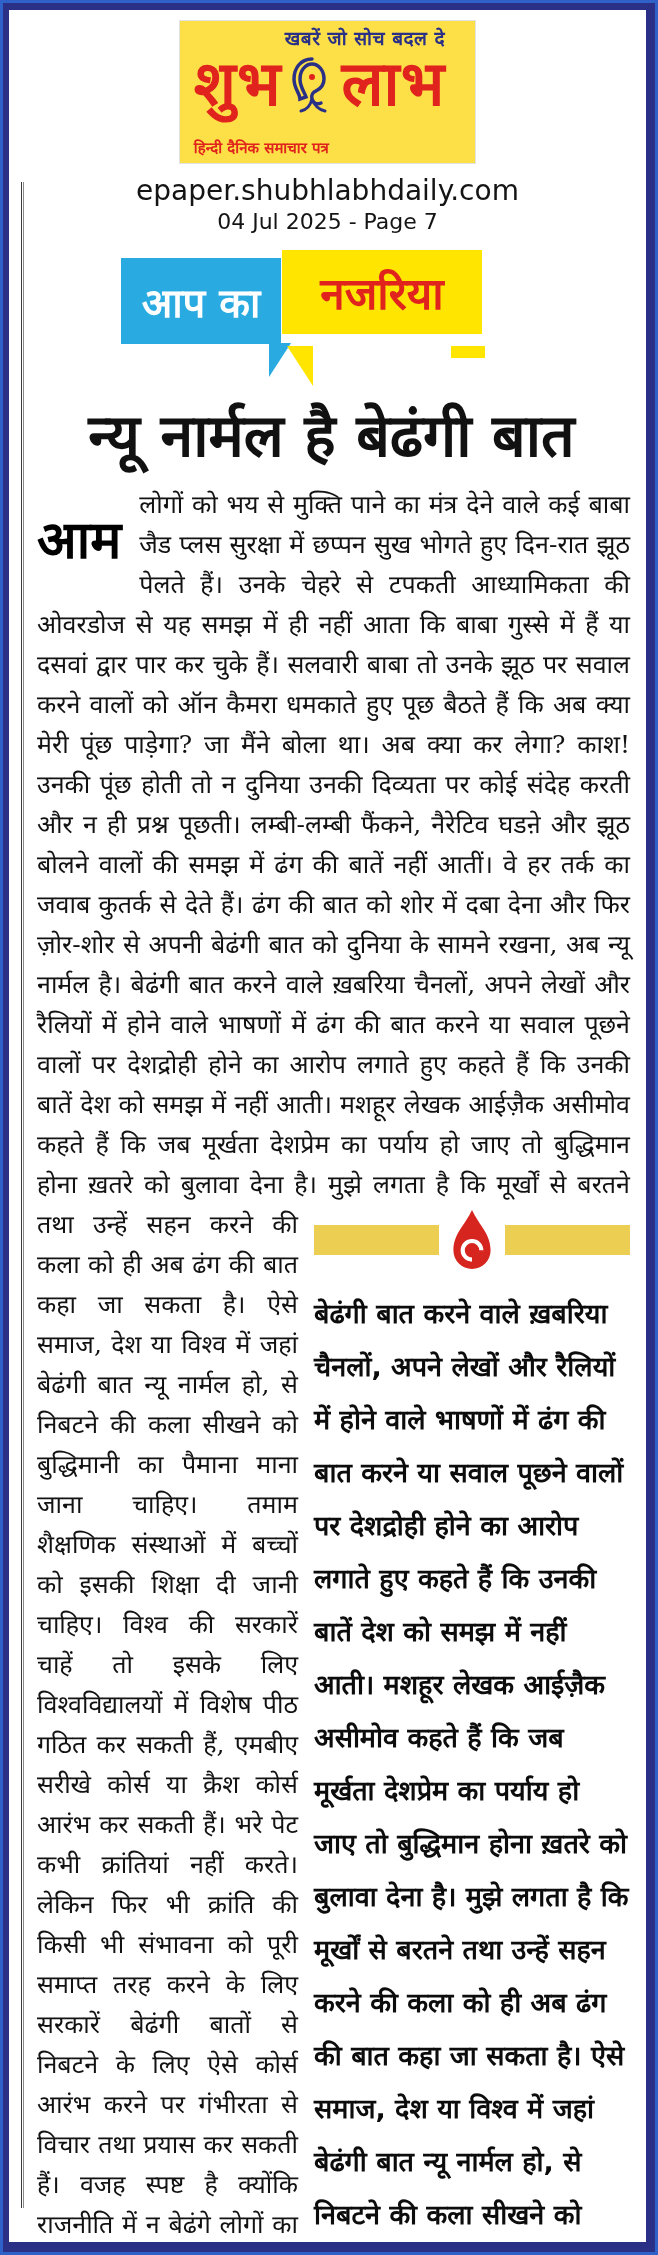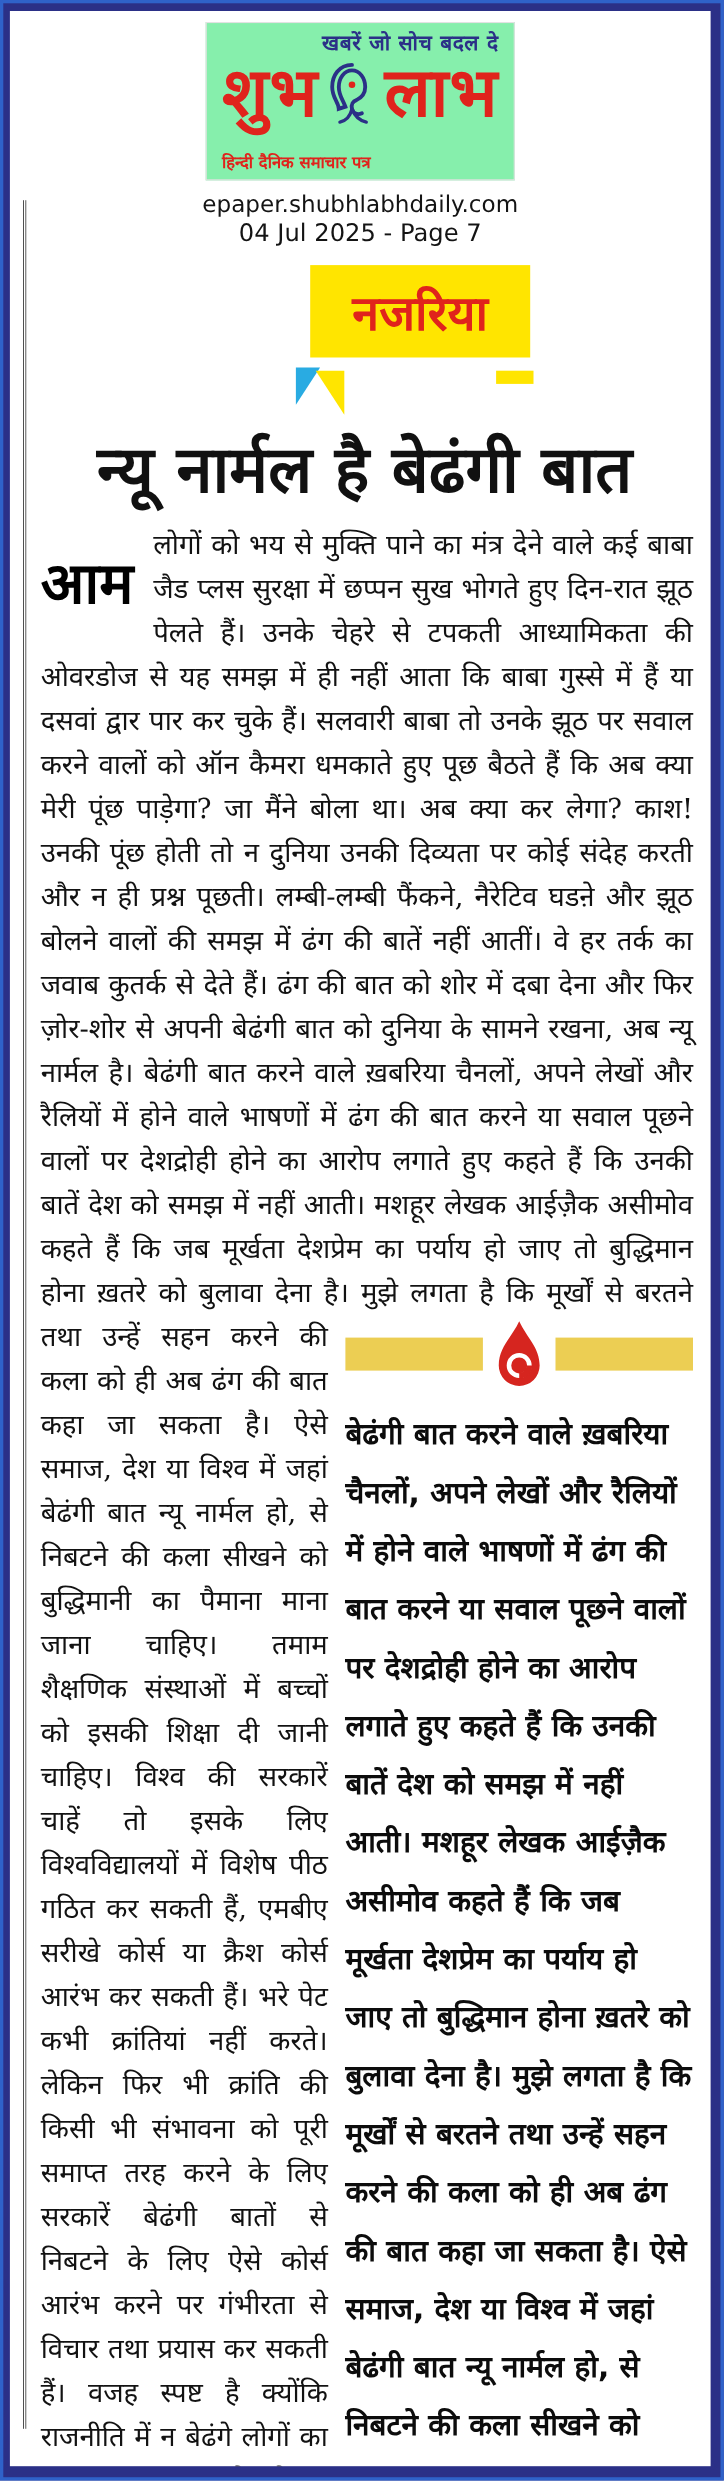--- a/index.html
+++ b/index.html
@@ -21,32 +21,32 @@
   }
   .left-rule{
     position:absolute;left:12px;top:172px;bottom:34px;width:3px;
     background:linear-gradient(to right,#3c3c3c 1px,#ffffff 1px,#ffffff 2px,#8a8a8a 2px);
   }
   
   .masthead{text-align:center;}
   .logo-box{
     display:inline-block;
     border:1px solid #e2e2e2;
-    padding:4px 14px 6px 14px;
-    background:#86efac;
+    padding:4px 30px 6px 14px;
+    background:#fde047;
   }
   .tagline{
     color:#2b3087;font-weight:bold;font-size:19px;
     text-align:right;letter-spacing:.5px;
   }
   .logo-line{display:flex;align-items:center;justify-content:center;gap:4px;}
   .logo-word{color:#e0231c;font-weight:bold;font-size:62px;line-height:66px;letter-spacing:1px;}
   .ganesh{width:52px;height:62px;}
   .subtitle{color:#e0231c;font-weight:bold;font-size:15px;text-align:left;margin-top:20px;}
-  .site-url{font-size:21px;color:#141414;text-align:center;margin-top:10px;}
+  .site-url{font-size:28px;color:#141414;text-align:center;margin-top:10px;}
   .date-line{font-size:22px;color:#141414;margin-top:2px;}
   
   .badge-row{position:relative;height:126px;margin:16px 0 2px 112px;width:380px;}
   .bubble1{
     position:absolute;left:0;top:8px;width:160px;height:86px;
     background:#29abe2;display:flex;align-items:center;justify-content:center;
   }
   .bubble1 .t{color:#ffffff;font-weight:bold;font-size:40px;}
   .bubble2{
     position:absolute;left:161px;top:0;width:200px;height:84px;
@@ -112,20 +112,23 @@
         </span>
         <span class="logo-word">लाभ</span>
       </div>
       <div class="subtitle">हिन्दी दैनिक समाचार पत्र</div>
     </div>
     <div class="site-url">epaper.shubhlabhdaily.com</div>
     <div class="date-line">04 Jul 2025 - Page 7</div>
   </div>
 
   <div class="badge-row">
+    <div class="bubble1">
+      <span class="t">आप का</span>
+    </div>
     <div class="bubble2">
       <span class="t">नजरिया</span>
     </div>
     <div class="tail-blue"></div>
     <div class="tail-yellow"></div>
     <div class="step-yellow"></div>
   </div>
 
   <h1 class="headline">न्यू नार्मल है बेढंगी बात</h1>
 

